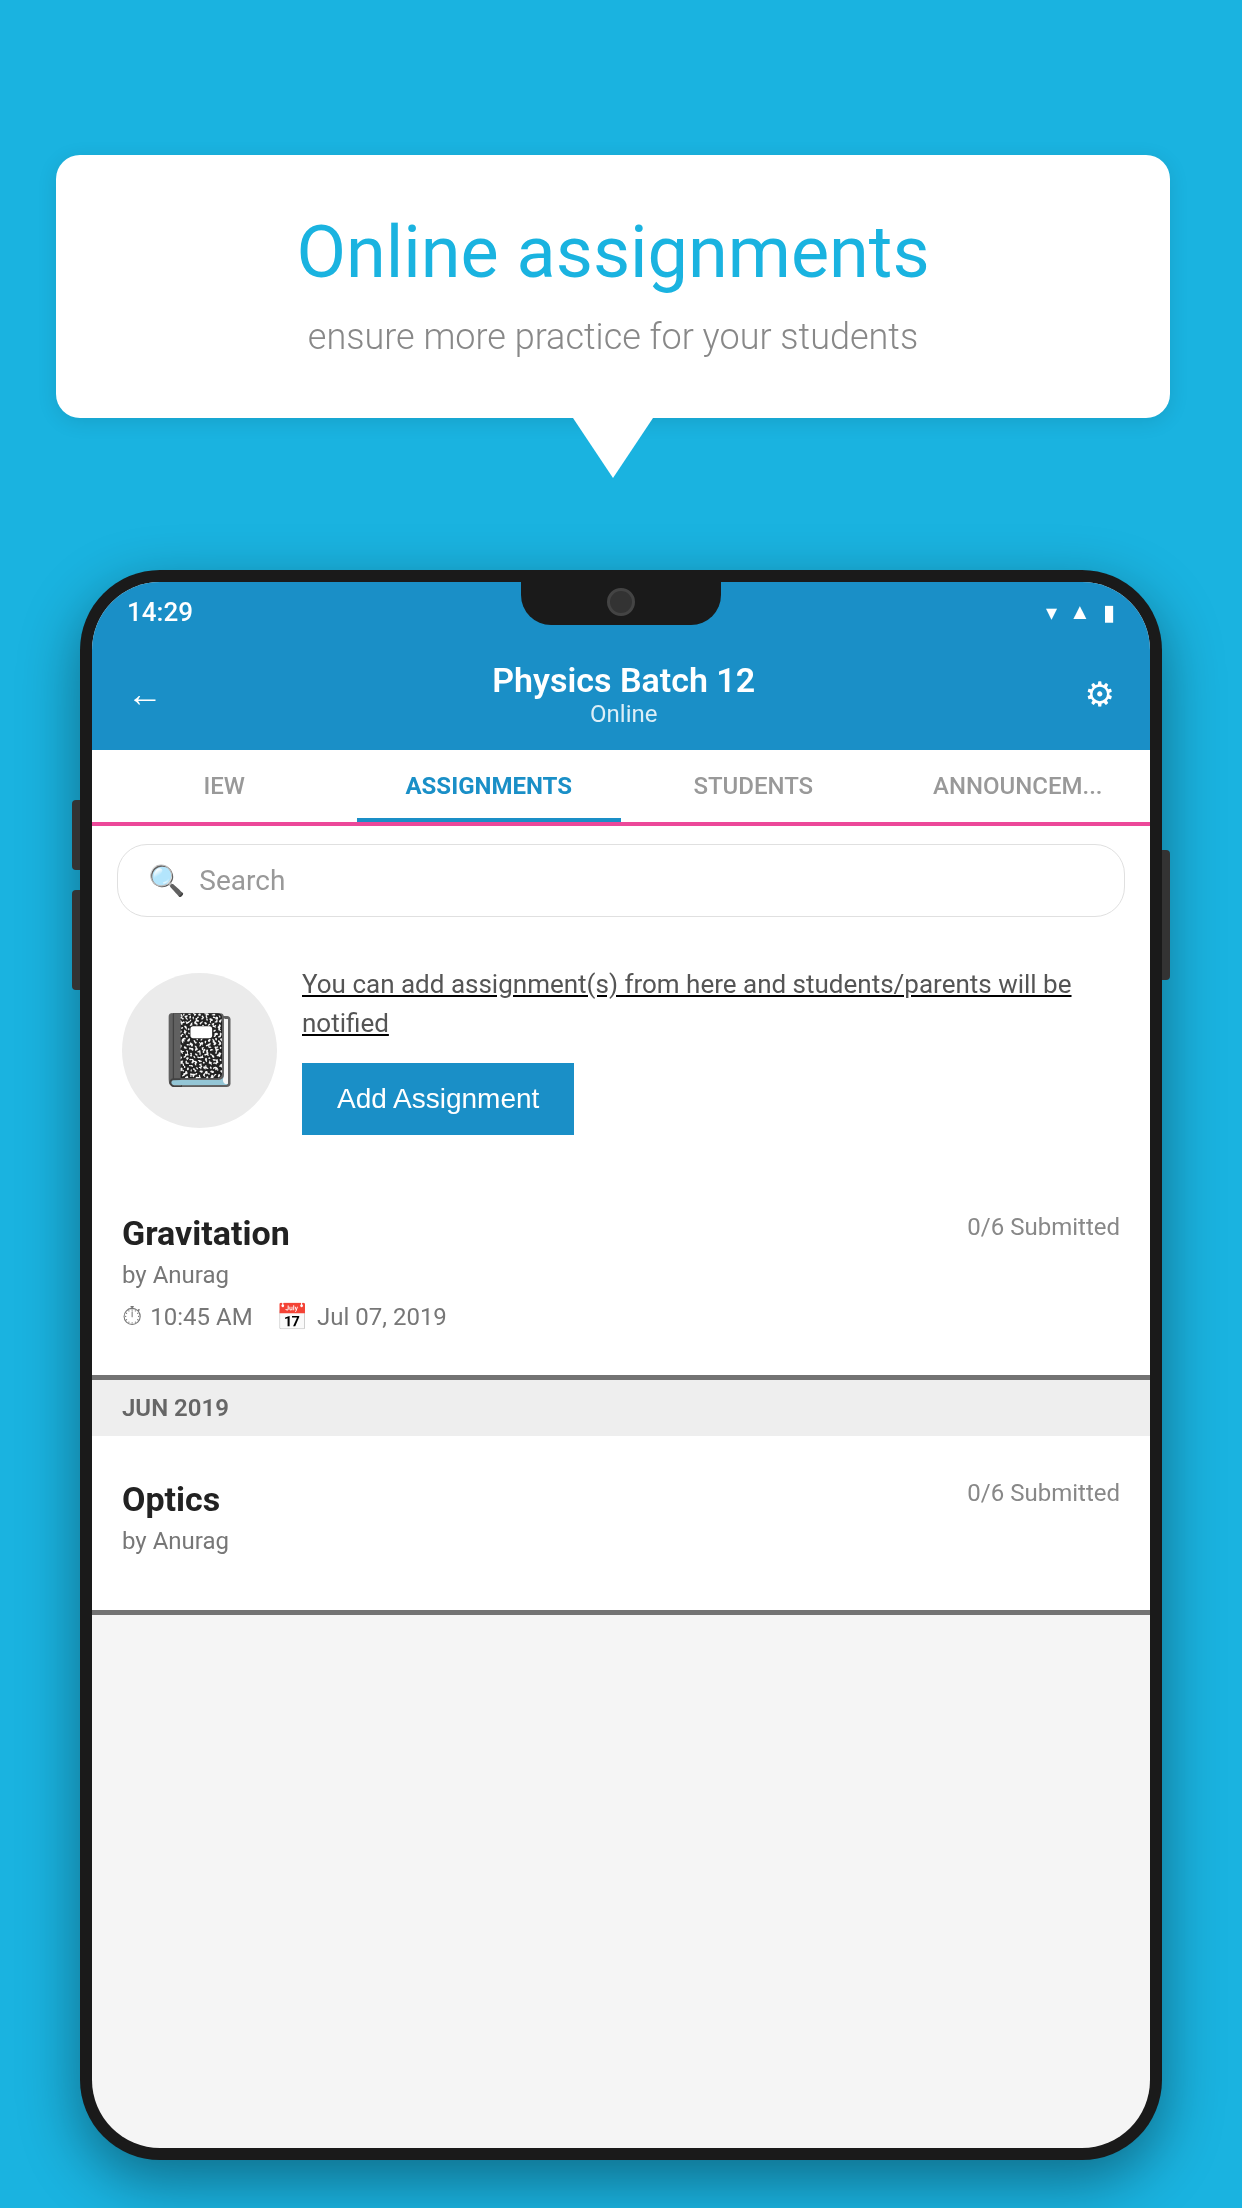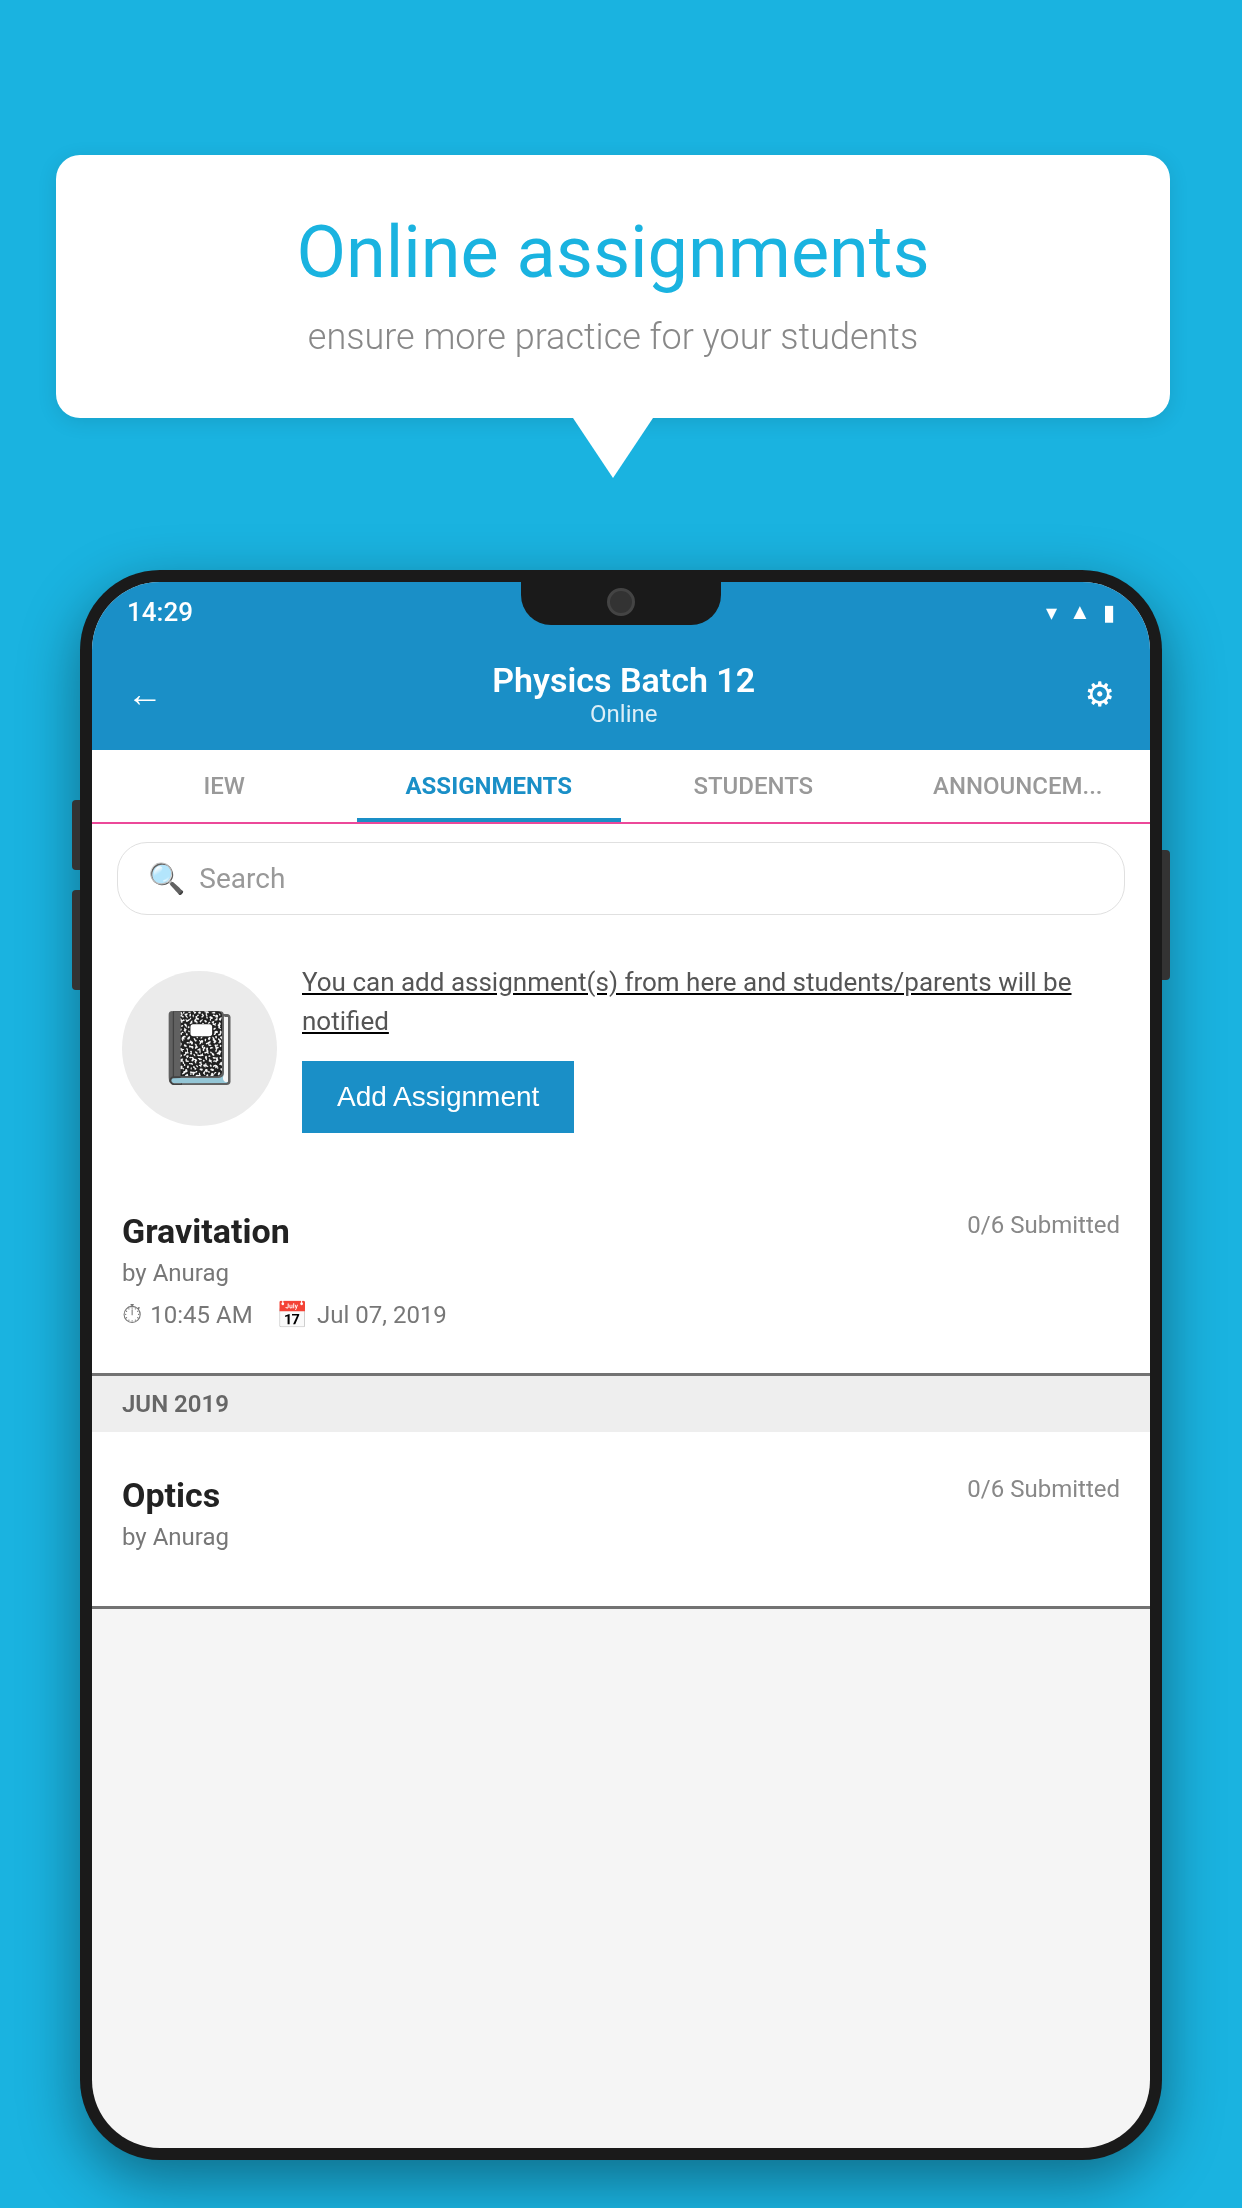--- a/index.html
+++ b/index.html
@@ -170,21 +170,21 @@
     .header-settings {
       color: white;
       font-size: 34px;
       cursor: pointer;
     }
 
     
     .tabs-container {
       background: white;
       display: flex;
-      border-bottom: 2px solid #ec4899;
+      border-bottom: 4px solid #ec4899;
       overflow: hidden;
     }
 
     .tab-item {
       flex: 1;
       padding: 22px 10px;
       text-align: center;
       font-size: 24px;
       font-weight: 500;
       color: #999;
@@ -285,21 +285,21 @@
       padding: 14px 30px;
       font-size: 24px;
       font-weight: 600;
       color: #666;
     }
 
     
     .assignment-item {
       background: white;
       padding: 43px 30px;
-      border-bottom: 3px solid #737373;
+      border-bottom: 5px solid #737373;
     }
 
     .assignment-item-top {
       display: flex;
       justify-content: space-between;
       align-items: flex-start;
       margin-bottom: 8px;
     }
 
     .assignment-name {

